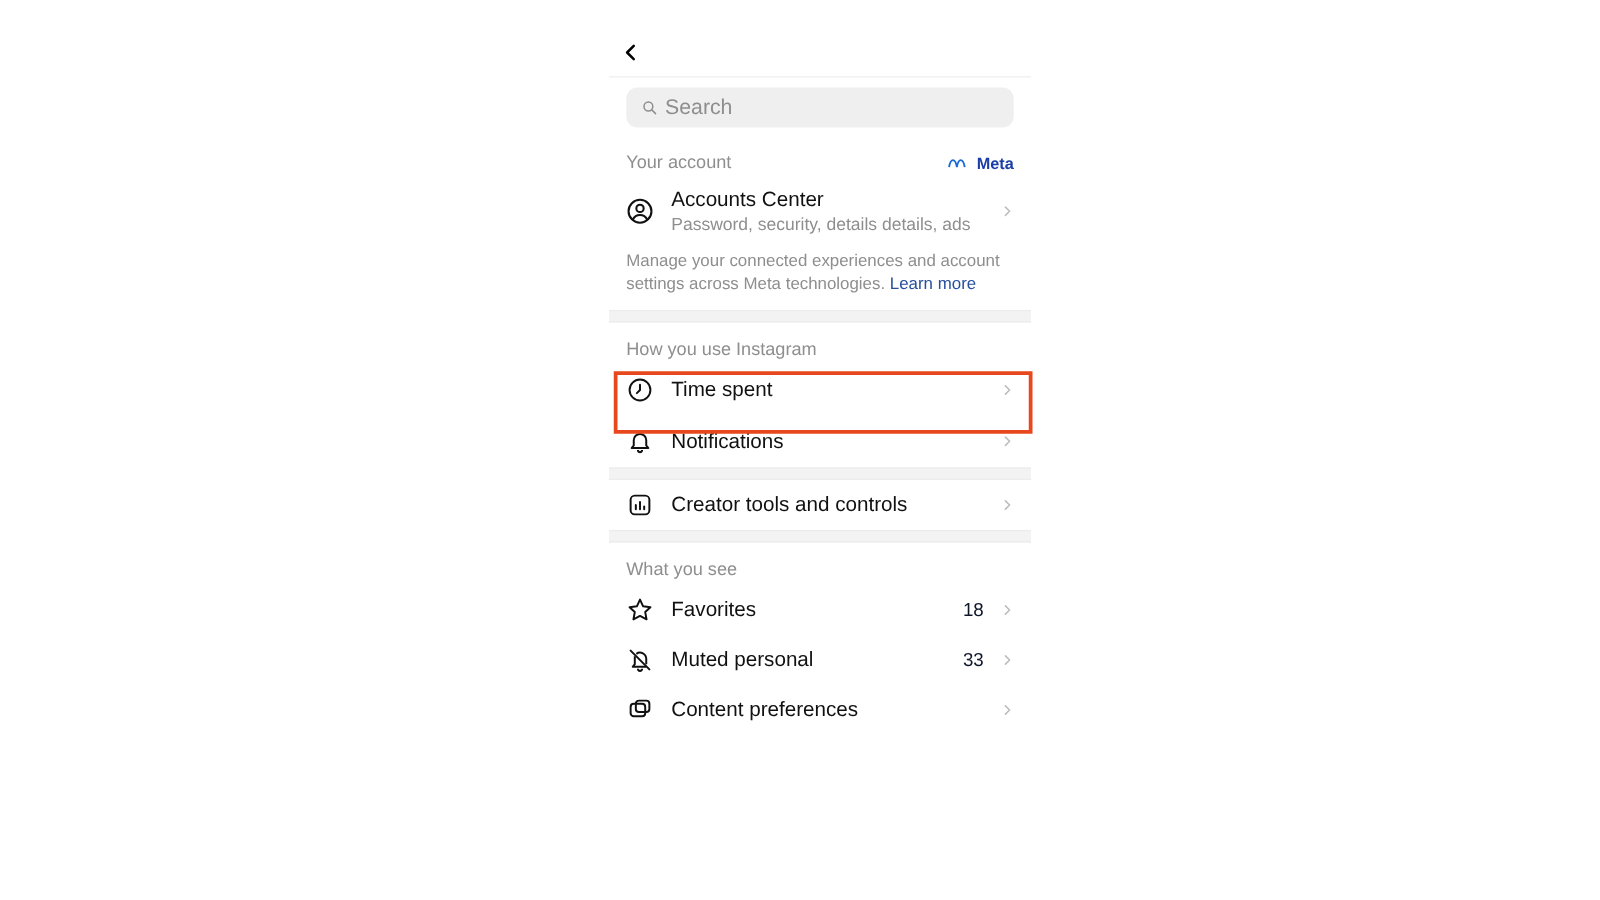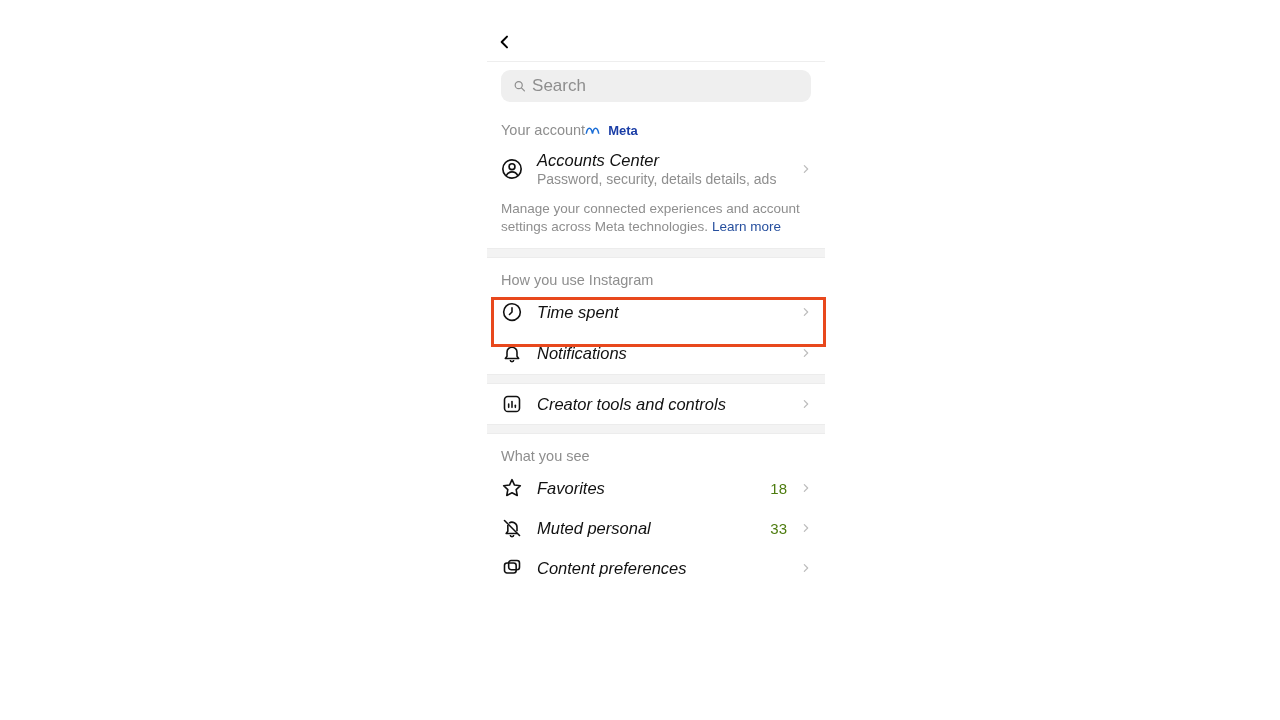--- a/index.html
+++ b/index.html
@@ -61,20 +61,21 @@
   .search input::placeholder { color: #8e8e8e; }
   .section-gap {
     height: 10px;
     background: #f3f3f3;
     border-top: 1px solid #ececec;
     border-bottom: 1px solid #ececec;
   }
   .sec-head {
     display: flex;
     align-items: center;
+    justify-content: space-between;
     padding: 14px 14px 4px;
     color: #8e8e8e;
     font-size: 14.5px;
   }
   .meta-wrap { display: flex; align-items: center; gap: 8px; color: #1a3da6; font-weight: 600; font-size: 13px; }
   .row {
     display: flex;
     align-items: center;
     padding: 9px 14px;
     cursor: pointer;
@@ -85,29 +86,28 @@
     width: 22px; height: 22px;
     flex: 0 0 22px;
     display: flex; align-items: center; justify-content: center;
   }
   .row .txt {
     flex: 1 1 auto;
   }
   .row .label {
     font-size: 16.5px;
     color: #111;
-    font-style: italic;
   }
   .row .sub {
     font-size: 14px;
     color: #8e8e8e;
     margin-top: 1px;
   }
   .row .count {
-    color: #4d7c0f;
+    color: #0f172a;
     font-size: 15px;
   }
   .chevron {
     color: #bdbdbd;
   }
   .note {
     padding: 4px 14px 12px;
     color: #8e8e8e;
     font-size: 13.5px;
     line-height: 1.35;

